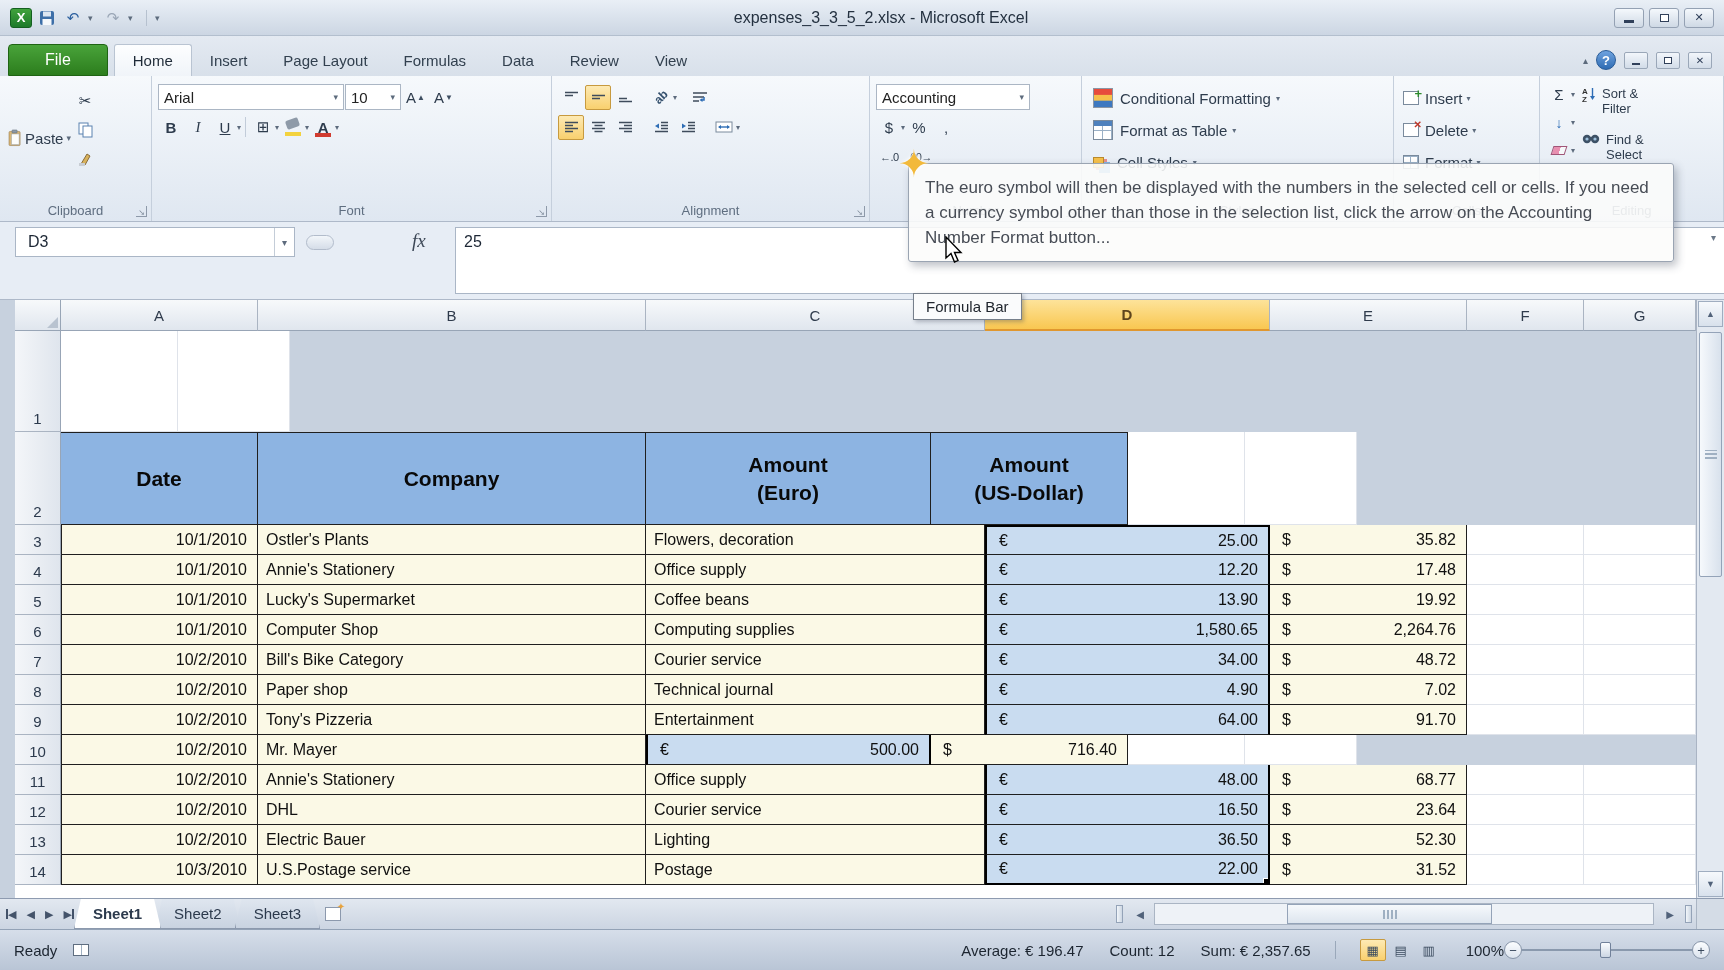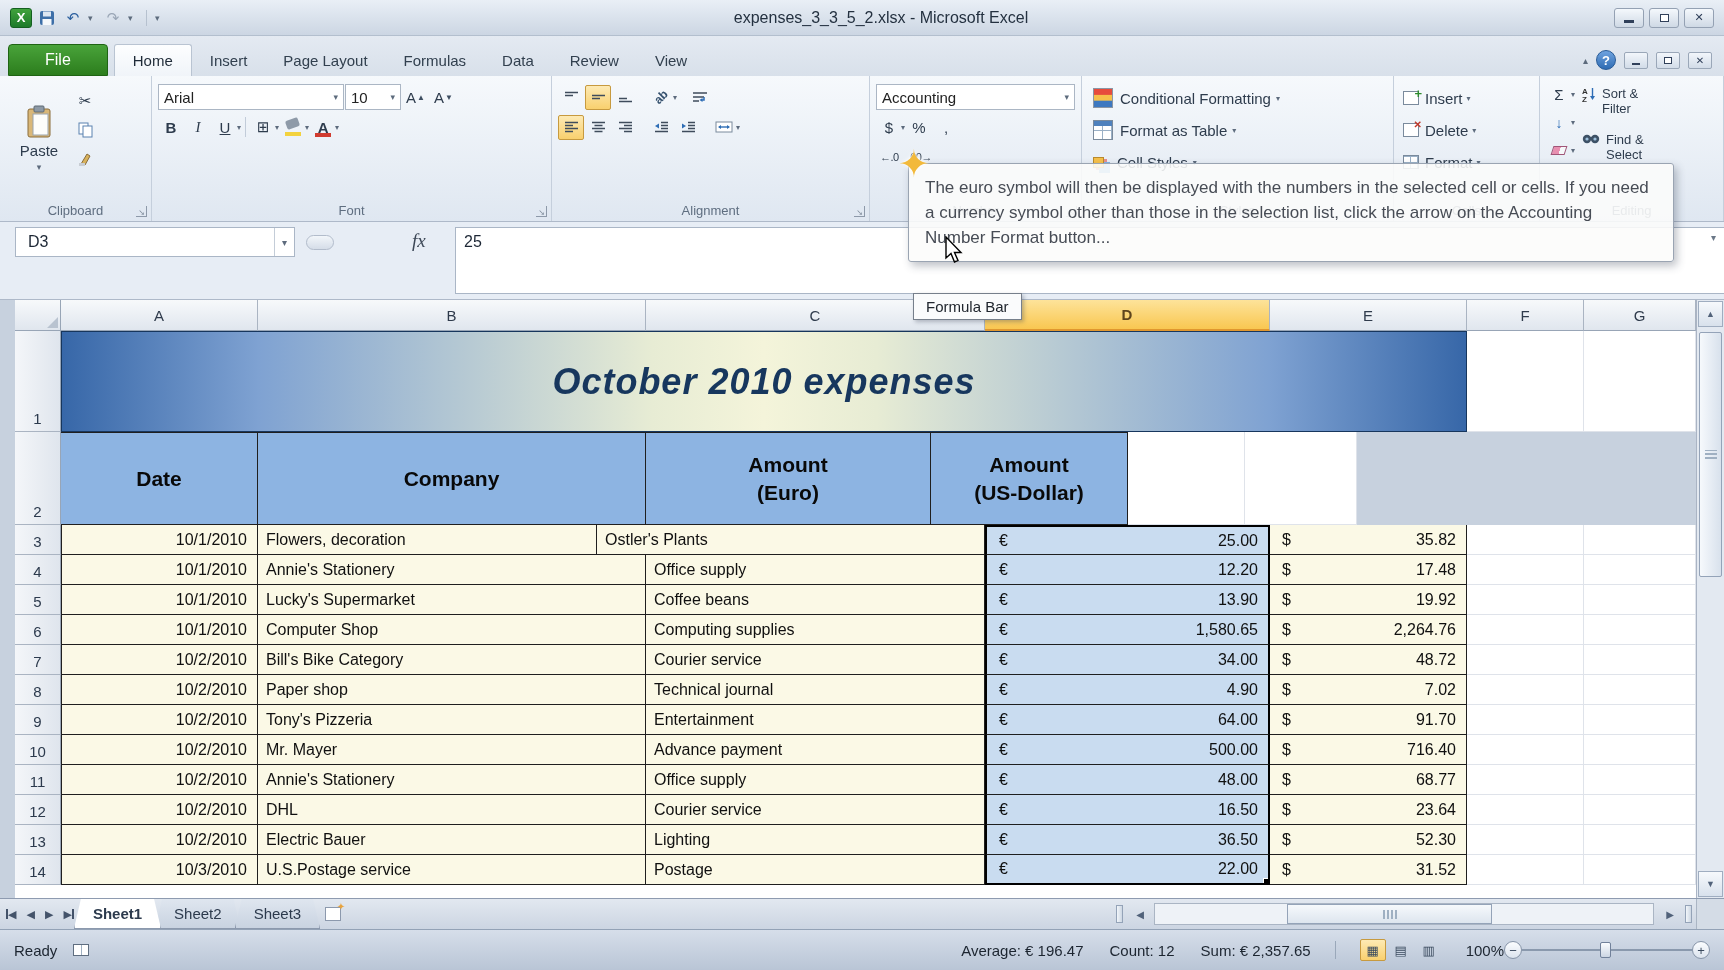--- a/index.html
+++ b/index.html
@@ -41,42 +41,42 @@
   .rrow{display:flex;align-items:center;height:30px;gap:1px;}
   .sbtn{min-width:26px;height:25px;padding:0 3px;display:flex;align-items:center;justify-content:center;font-size:15px;color:#2e3c4d;border:1px solid transparent;border-radius:2px;}
   .sbtn.on{background:linear-gradient(#fdeab4,#f9d06e);border:1px solid #c79a3f;}
   .mini-caret{font-size:8px;color:#5d6b7d;margin-left:-2px;}
   .combo{height:26px;border:1px solid #abb6c4;background:#fff;font-size:15px;padding:0 5px;display:flex;align-items:center;justify-content:space-between;color:#222;}
   .cbx{font-size:9px;color:#5d6b7d;margin-left:6px;}
   .vsep{width:1px;height:20px;background:#c2ccd9;margin:0 3px;}
   .gap{width:8px;}
   
   .g-clip{width:152px;display:flex;}
-  .paste-big{width:66px;height:112px;display:flex;flex-direction:column;align-items:center;justify-content:center;gap:3px;border:1px solid transparent;border-radius:3px;font-size:15px;color:#2e3c4d;}
+  .paste-big{width:66px;height:112px;display:flex;flex-direction:row;align-items:center;justify-content:center;gap:3px;border:1px solid transparent;border-radius:3px;font-size:15px;color:#2e3c4d;}
   .pb-caret{font-size:9px;color:#5d6b7d;}
   .clip-col{display:flex;flex-direction:column;gap:4px;padding-top:6px;}
   
   .g-font{width:400px;}
   .fname{width:186px;}
   .fsize{width:56px;}
   .sbtn.b{font-weight:bold;}
   .sbtn.i{font-style:italic;font-family:"Liberation Serif",serif;}
   .sbtn.u{text-decoration:underline;}
   .tiny{font-size:8px;font-style:normal;margin-left:1px;color:#3e4e61;}
   .fc{font-weight:bold;position:relative;}
   .fc::after{content:"";position:absolute;left:4px;right:4px;bottom:2px;height:4px;background:#d03b2f;}
   .bucketwrap{position:relative;width:18px;height:18px;}
   .bucket{position:absolute;top:1px;left:2px;width:13px;height:9px;background:#8e9aa8;transform:rotate(-20deg);border-radius:2px;}
   .bucketwrap::after{content:"";position:absolute;left:1px;right:1px;bottom:0;height:4px;background:#f3d23e;}
   
   .g-align{width:318px;}
   .orient{display:inline-block;transform:rotate(-45deg);font-size:12px;font-weight:bold;color:#35516e;}
   
   .g-num{width:212px;}
-  .numfmt{width:199px;}
+  .numfmt{width:154px;}
   .dec{font-size:11px;letter-spacing:-0.5px;}
   
   .g-styles{width:312px;}
   .bigbtn{height:32px;display:flex;align-items:center;gap:7px;font-size:15px;color:#2e3c4d;padding:0 4px;border:1px solid transparent;border-radius:3px;}
   .ic{flex:0 0 auto;}
   .cf-ic{width:20px;height:20px;border:1px solid #8a96a5;background:linear-gradient(#e74c3c 0 30%,#f6c04a 35% 62%,#3d78c0 68% 100%);}
   .fat-ic{width:20px;height:20px;border:1px solid #7a8a9c;background:linear-gradient(#4f81bd 0 5px,rgba(0,0,0,0) 5px),repeating-linear-gradient(0deg,rgba(0,0,0,0) 0 8px,#9ab0c6 8px 9px),repeating-linear-gradient(90deg,rgba(0,0,0,0) 0 8px,#9ab0c6 8px 9px),#fff;}
   .cs-ic{width:11px;height:11px;background:#f6c04a;border:1px solid #b98a2c;box-shadow:6px 5px 0 #7fb2e5,3px 2px 0 #e58f8f;margin-right:6px;}
   
   .g-cells{width:146px;}
@@ -507,43 +507,42 @@
       <div class="colh w-b">B</div>
       <div class="colh w-c">C</div>
       <div class="colh w-d selcol">D</div>
       <div class="colh w-e">E</div>
       <div class="colh w-f">F</div>
       <div class="colh w-g">G</div>
     </div>
 
     <div class="grow r1">
       <div class="rn">1</div>
-      <div class="titlecell">October 2010 expenses</div>
       <div class="cell empty w-f"></div>
       <div class="cell empty w-g"></div>
     </div>
 
     <div class="grow r2">
       <div class="rn">2</div>
       <div class="hcell w-a first">Date</div>
       <div class="hcell w-b">Company</div>
       <div class="hcell w-d">Amount
 (Euro)</div>
       <div class="hcell w-e">Amount
 (US-Dollar)</div>
       <div class="cell empty w-f"></div>
       <div class="cell empty w-g"></div>
     </div>
 
     <div id="data-rows">
         <div class="grow data">
     <div class="rn">3</div>
     <div class="cell date w-a first">10/1/2010</div>
+    <div class="cell txt w-b">Ostler's Plants</div>
     <div class="cell txt w-c">Flowers, decoration</div>
-    <div class="cell txt w-b">Ostler's Plants</div>
     <div class="cell money w-d dsel sel-top">
       <span class="cur">€</span>
       <span class="val">25.00</span>
     </div>
     <div class="cell money w-e">
       <span class="cur">$</span>
       <span class="val">35.82</span>
     </div>
     <div class="cell empty w-f"></div>
     <div class="cell empty w-g"></div>
@@ -641,21 +640,20 @@
       <span class="cur">$</span>
       <span class="val">91.70</span>
     </div>
     <div class="cell empty w-f"></div>
     <div class="cell empty w-g"></div>
   </div>
         <div class="grow data">
     <div class="rn">10</div>
     <div class="cell date w-a first">10/2/2010</div>
     <div class="cell txt w-b">Mr. Mayer</div>
-    <div class="cell txt w-c">Advance payment</div>
     <div class="cell money w-d dsel">
       <span class="cur">€</span>
       <span class="val">500.00</span>
     </div>
     <div class="cell money w-e">
       <span class="cur">$</span>
       <span class="val">716.40</span>
     </div>
     <div class="cell empty w-f"></div>
     <div class="cell empty w-g"></div>

